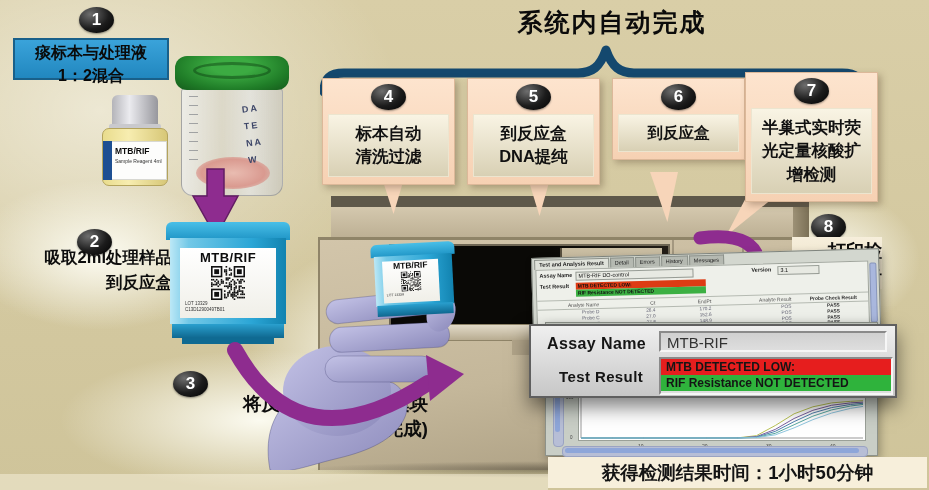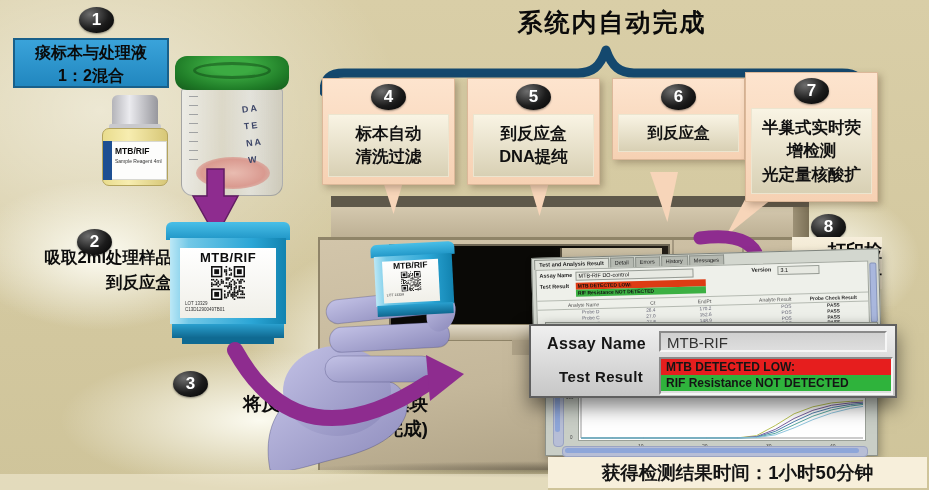--- a/index.html
+++ b/index.html
@@ -140,21 +140,21 @@
   <div class="abs m-seam" style="left:742px;"></div>
   <div class="abs m-open"></div>
   <div class="abs m-door"></div>
   <div class="abs m-tray"></div>
   <div class="abs m-foot"></div>
   <div class="abs m-shadow"></div>
 
   <div class="abs badge" style="left:79px;top:7px;">
     <span>1</span>
   </div>
-  <div class="abs" style="left:13px;top:38px;width:156px;height:50px;background:linear-gradient(#3aa3da,#2187bf);border:2px solid #19608a;box-sizing:border-box;text-align:center;font-size:16px;font-weight:700;line-height:1.42;padding-top:2px;color:#0a0a0a;">
+  <div class="abs" style="left:13px;top:38px;width:156px;height:42px;background:linear-gradient(#3aa3da,#2187bf);border:2px solid #19608a;box-sizing:border-box;text-align:center;font-size:16px;font-weight:700;line-height:1.42;padding-top:2px;color:#0a0a0a;">
     <div>痰标本与处理液</div>
     <div>1：2混合</div>
   </div>
 
   <div class="abs cup-body"></div>
   <div class="abs cup-ticks"></div>
   <div class="abs cup-blob"></div>
   <div class="abs cup-writing">
     <div>DA</div>
     <div>TE</div>
@@ -514,22 +514,22 @@
     <div class="panel" style="font-size:15.5px;">
       <div>到反应盒</div>
     </div>
   </div>
   <div class="callout" style="left:745px;top:72px;">
     <div class="badge">
         <span>7</span>
       </div>
     <div class="panel">
       <div>半巢式实时荧</div>
+      <div>光定量核酸扩</div>
       <div>增检测</div>
-      <div>光定量核酸扩</div>
     </div>
   </div>
 
   <div class="abs badge" style="left:811px;top:214px;">
     <span>8</span>
   </div>
   <div class="abs steptext" style="left:792px;top:237px;width:90px;height:50px;background:linear-gradient(#f6eedb,#ead-fc2);background:linear-gradient(#f6eedb,#eadfc2);font-size:18px;line-height:1.35;padding-top:2px;">
     <div>打印检</div>
     <div>测报告</div>
   </div>

